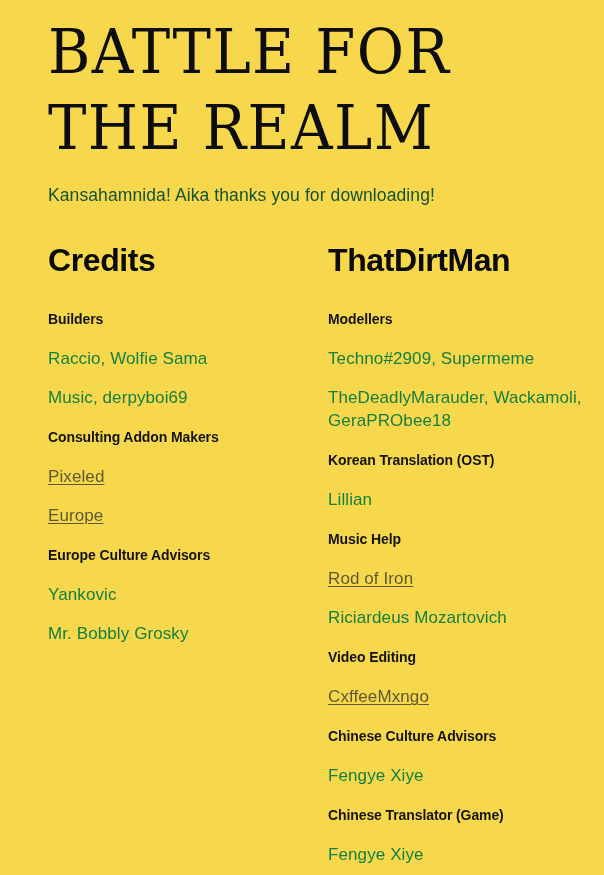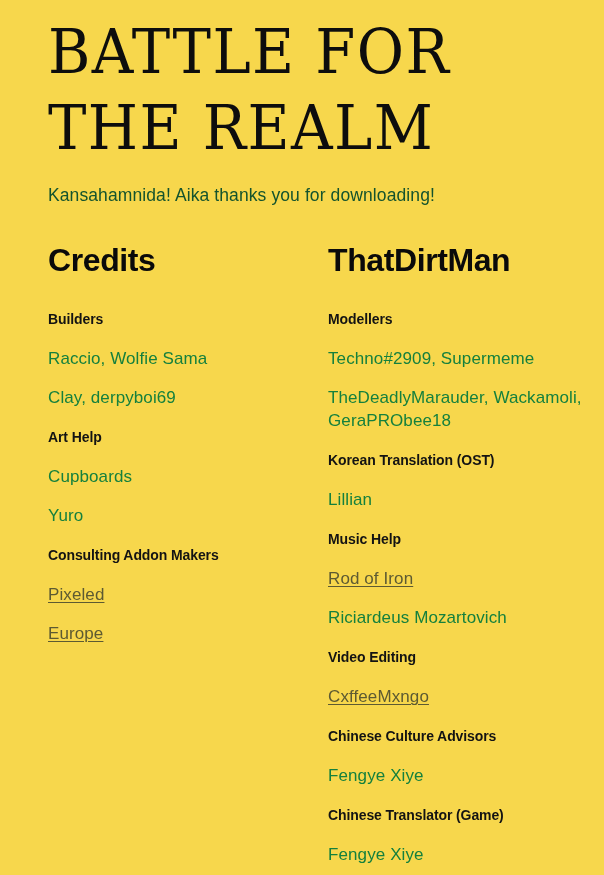--- a/index.html
+++ b/index.html
@@ -114,31 +114,31 @@
     <div class="subtitle">Kansahamnida! Aika thanks you for downloading!</div>
   </div>
 
   <div class="columns">
     <div class="column">
       <h2 class="column-title">Credits</h2>
       <div class="column-body">
           <div class="entry">
             <div class="role">Builders</div>
             <div class="name">Raccio, Wolfie Sama</div>
-            <div class="name">Clay, derpyboi69</div>
-          </div>
-          <div class="entry">
-            <div class="role">Art Help</div>
-            <div class="name">Cupboards</div>
-            <div class="name">Yuro</div>
+            <div class="name">Music, derpyboi69</div>
           </div>
           <div class="entry">
             <div class="role">Consulting Addon Makers</div>
             <div class="name link">Pixeled</div>
             <div class="name link">Europe</div>
+          </div>
+          <div class="entry">
+            <div class="role">Europe Culture Advisors</div>
+            <div class="name">Yankovic</div>
+            <div class="name">Mr. Bobbly Grosky</div>
           </div>
         </div>
     </div>
     <div class="column">
       <h2 class="column-title">ThatDirtMan</h2>
       <div class="column-body">
           <div class="entry">
             <div class="role">Modellers</div>
             <div class="name">Techno#2909, Supermeme</div>
             <div class="name tight">TheDeadlyMarauder, Wackamoli, GeraPRObee18</div>

